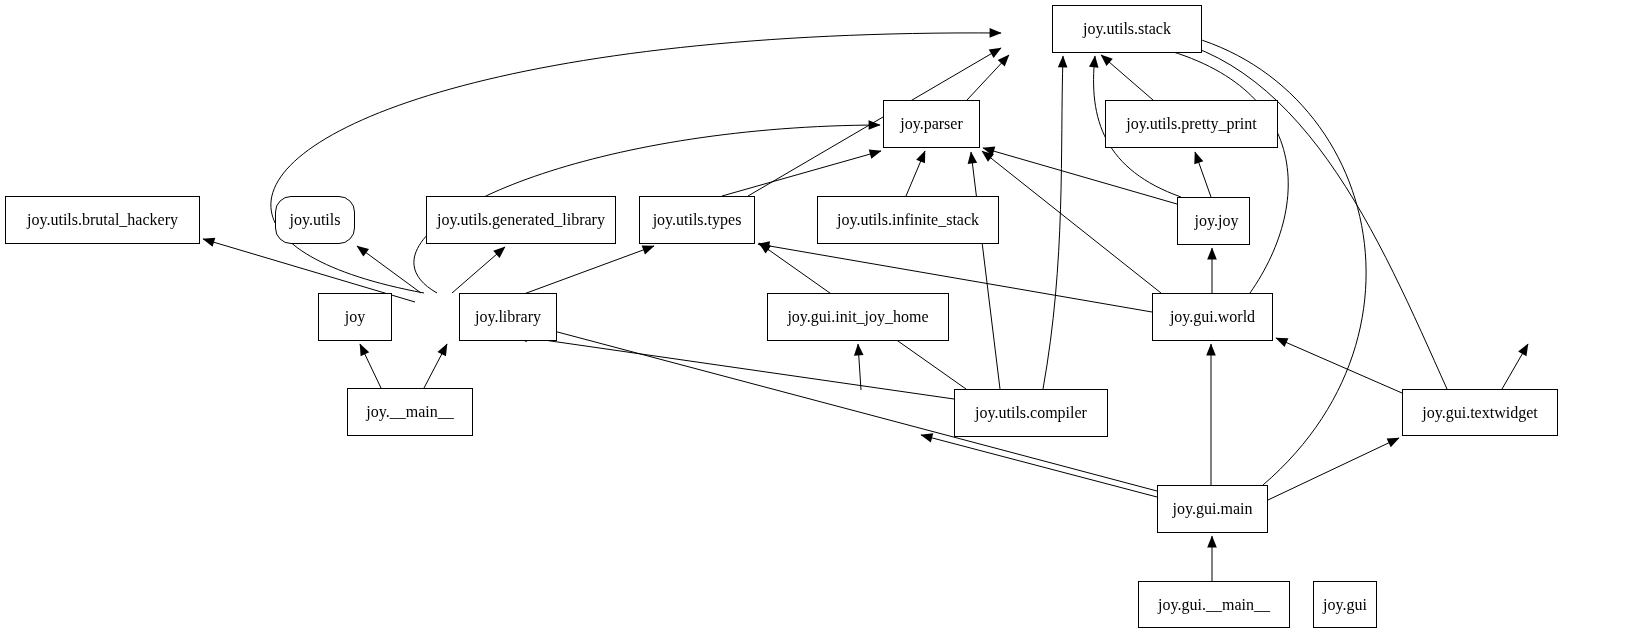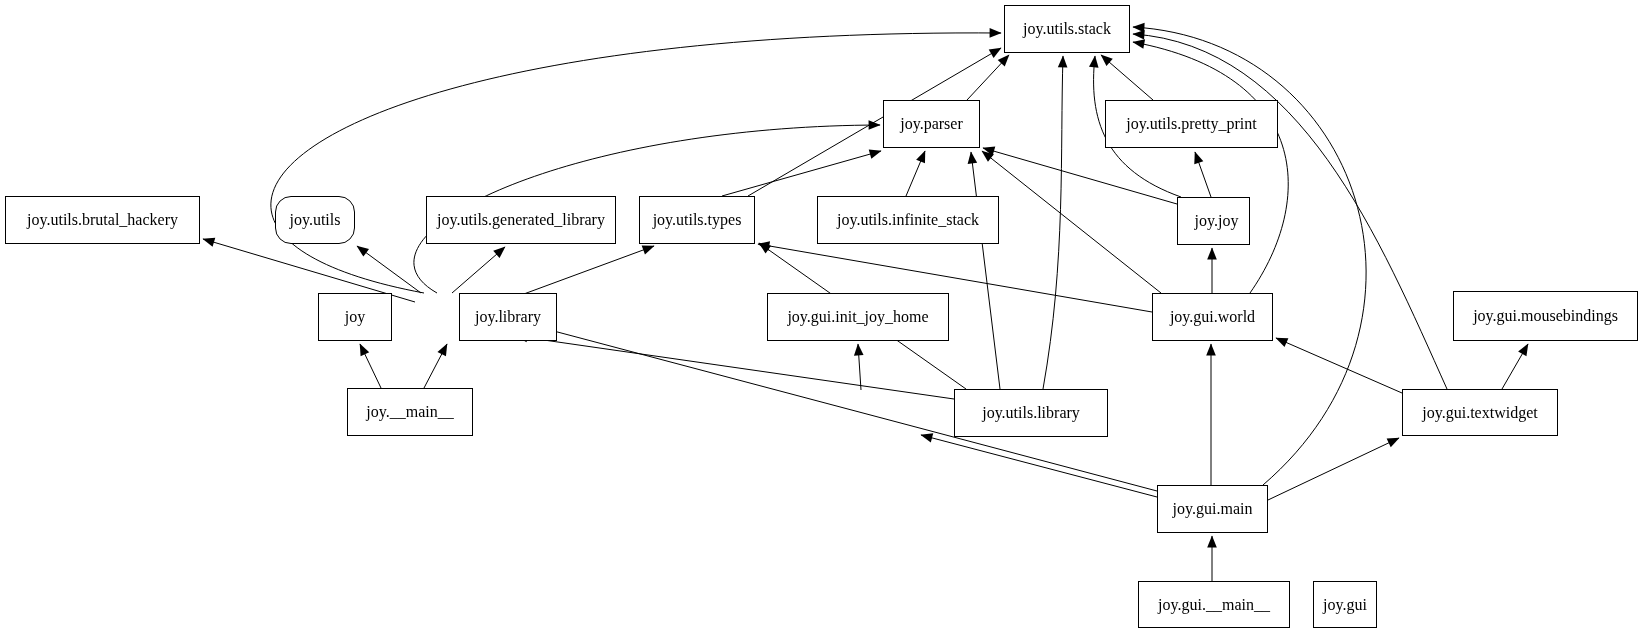--- a/index.html
+++ b/index.html
@@ -76,34 +76,33 @@
         <path d="M 1268 500 L 1399 438" fill="none" stroke="#000000" stroke-width="1" marker-end="url(#arrowhead)"></path>
         <path d="M 1263 485 C 1455 320, 1360 40, 1133 27" fill="none" stroke="#000000" stroke-width="1" marker-end="url(#arrowhead)"></path>
         <path d="M 1447 389 C 1380 240, 1300 45, 1133 34" fill="none" stroke="#000000" stroke-width="1" marker-end="url(#arrowhead)"></path>
         <path d="M 1402 393 L 1276 338" fill="none" stroke="#000000" stroke-width="1" marker-end="url(#arrowhead)"></path>
         <path d="M 1502 389 L 1528 344" fill="none" stroke="#000000" stroke-width="1" marker-end="url(#arrowhead)"></path>
         <path d="M 861 390 L 858 344" fill="none" stroke="#000000" stroke-width="1" marker-end="url(#arrowhead)"></path>
         <path d="M 1212 581 L 1212 536" fill="none" stroke="#000000" stroke-width="1" marker-end="url(#arrowhead)"></path>
       </g>
   </svg>
 
-  <div class="node" style="left: 1004px; top: 5px; width: 126px; height: 48px;">joy.utils.stack</div>
+  <div class="node" style="left: 1052px; top: 5px; width: 150px; height: 48px;">joy.utils.stack</div>
   <div class="node" style="left: 883px; top: 100px; width: 97px; height: 48px;">joy.parser</div>
   <div class="node" style="left: 1105px; top: 100px; width: 173px; height: 48px;">joy.utils.pretty_print</div>
   <div class="node" style="left: 5px; top: 196px; width: 195px; height: 48px;">joy.utils.brutal_hackery</div>
   <div class="node" style="left: 275px; top: 196px; width: 80px; height: 48px; border-radius: 16px;">joy.utils</div>
   <div class="node" style="left: 426px; top: 196px; width: 190px; height: 48px;">joy.utils.generated_library</div>
   <div class="node" style="left: 639px; top: 196px; width: 116px; height: 48px;">joy.utils.types</div>
   <div class="node" style="left: 817px; top: 196px; width: 182px; height: 48px;">joy.utils.infinite_stack</div>
   <div class="node" style="left: 1177px; top: 197px; width: 73px; height: 48px; padding-left: 6px;">joy.joy</div>
   <div class="node" style="left: 318px; top: 293px; width: 74px; height: 48px;">joy</div>
   <div class="node" style="left: 415px; top: 293px; width: 98px; height: 48px; margin-left: 44px;">joy.library</div>
   <div class="node" style="left: 767px; top: 293px; width: 182px; height: 48px;">joy.gui.init_joy_home</div>
   <div class="node" style="left: 1152px; top: 293px; width: 121px; height: 48px;">joy.gui.world</div>
-  <div class="node" style="left: 1453px; top: 291px; width: 185px; height: 50px;">joy.gui.mousebindings</div>
   <div class="node" style="left: 347px; top: 388px; width: 126px; height: 48px;">joy.__main__</div>
-  <div class="node" style="left: 954px; top: 389px; width: 154px; height: 48px;">joy.utils.library</div>
+  <div class="node" style="left: 954px; top: 389px; width: 154px; height: 48px;">joy.utils.compiler</div>
   <div class="node" style="left: 1402px; top: 389px; width: 156px; height: 47px;">joy.gui.textwidget</div>
   <div class="node" style="left: 1157px; top: 485px; width: 111px; height: 48px;">joy.gui.main</div>
   <div class="node" style="left: 1138px; top: 581px; width: 152px; height: 47px;">joy.gui.__main__</div>
   <div class="node" style="left: 1313px; top: 581px; width: 64px; height: 47px;">joy.gui</div>
 
 </div>
 
 </body></html>

